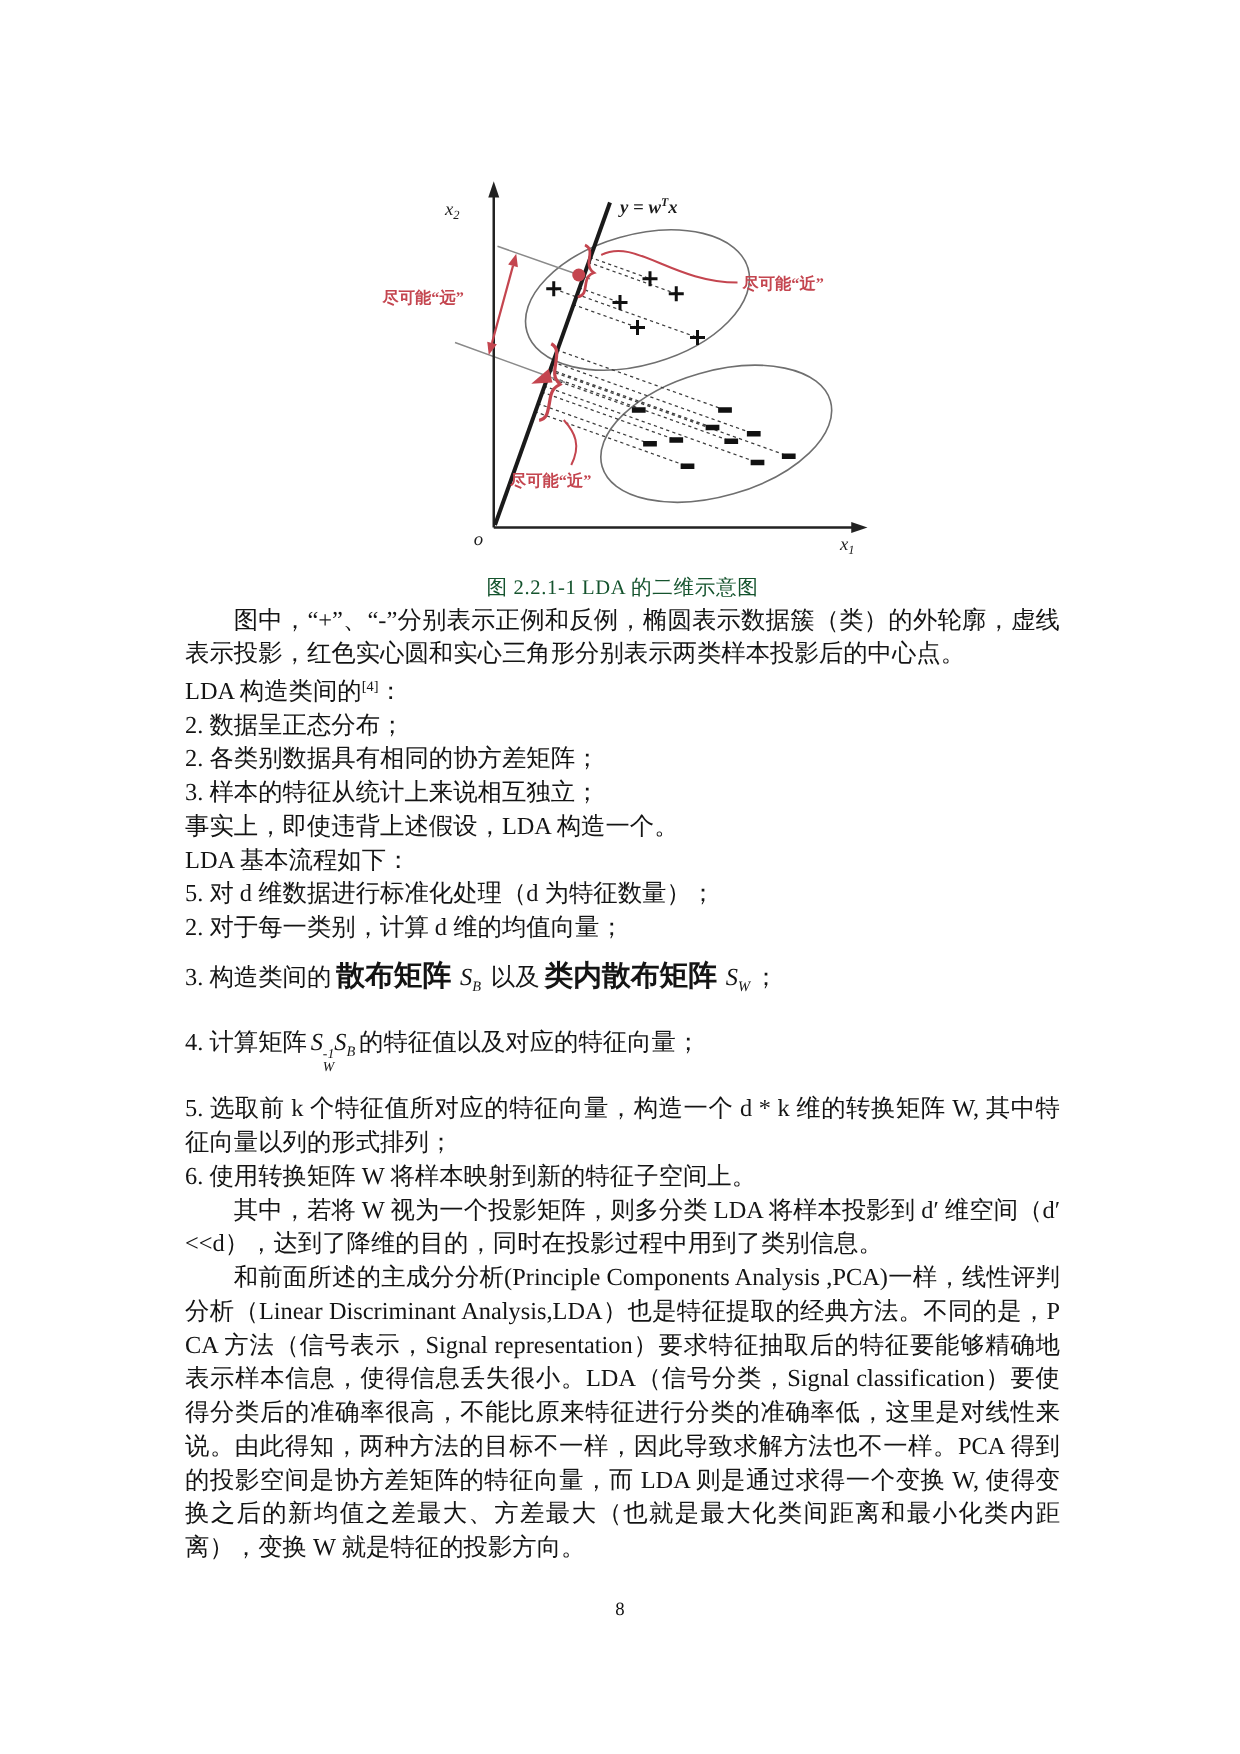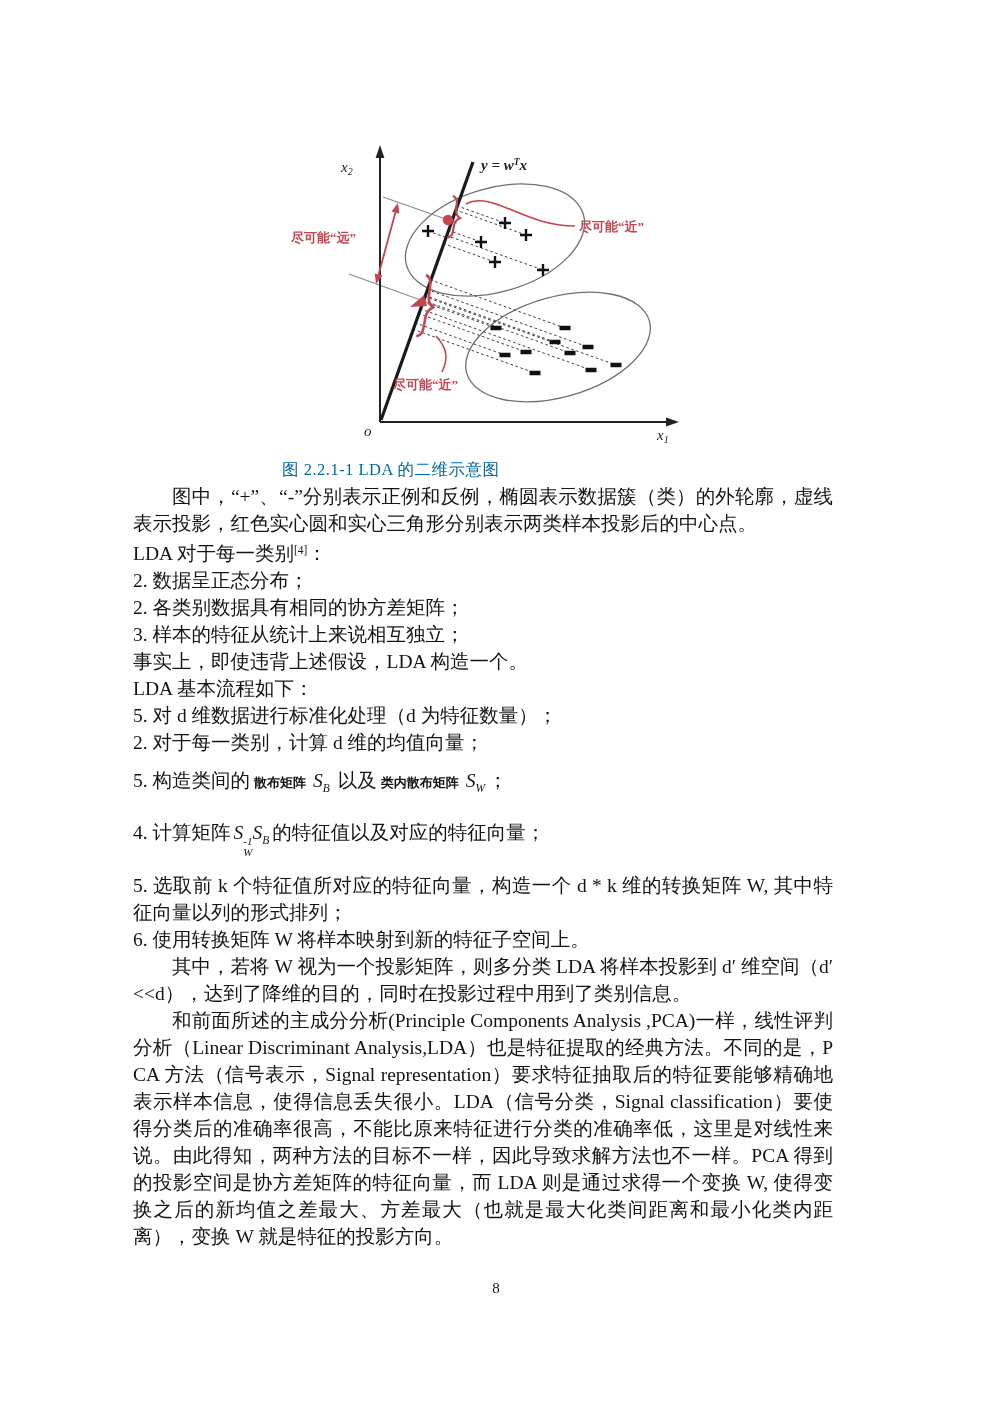--- a/index.html
+++ b/index.html
@@ -1,33 +1,33 @@
 <!DOCTYPE html>
 <html><head>
 <meta charset="utf-8">
 <style>
   html,body{margin:0;padding:0;}
   body{
     width:992px;height:1403px;position:relative;background:#ffffff;
     font-family:"Liberation Serif","DejaVu Serif",serif;color:#141414;
   }
-  .content{position:absolute;left:133px;top:140px;width:700px;}
+  .content{position:absolute;left:148px;top:140px;width:700px;}
   .fig{margin:0 auto 2px auto;width:402px;}
   .fig svg{display:block;}
   .fig figcaption{
-    text-align:left;font-size:16.5px;color:#0369a1;margin-top:1px;
+    text-align:center;font-size:16.5px;color:#14532d;margin-top:1px;
     letter-spacing:0.5px;white-space:nowrap;
   }
   .content p{
     margin:0;font-size:19.5px;line-height:27px;text-align:justify;
     word-break:break-all;
   }
   p.indent{text-indent:2em;}
   .ref{font-size:11.5px;vertical-align:6px;font-weight:400;}
-  .hei{font-weight:700;font-family:Liberation Serif, serif;font-size:13px;margin:0 4px;}
+  .hei{font-weight:700;font-family:Liberation Serif, serif;font-size:23px;margin:0 4px;}
   .math{font-style:italic;margin:0 3px;white-space:nowrap;}
   .math i{font-style:italic;}
   .math sub{font-size:11.5px;font-style:italic;}
   .stack{
     display:inline-flex;flex-direction:column;font-size:11px;line-height:1.05;
     vertical-align:-6px;font-style:italic;text-align:left;
   }
   .gt1{margin-top:11px !important;}
   .gt2{margin-top:17px !important;}
   .gt3{margin-top:13px !important;}
@@ -82,33 +82,33 @@
       <text x="198" y="30" font-size="15" font-style="italic" font-weight="bold" fill="#1c1c1c"><tspan>y = w</tspan><tspan dy="-5" font-size="9.5">T</tspan><tspan dy="5">x</tspan></text>
       <text x="8" y="102" font-size="13" font-weight="bold" fill="#c4454f">尽可能“远”</text>
       <text x="296" y="91" font-size="13" font-weight="bold" fill="#c4454f">尽可能“近”</text>
       <text x="110" y="249" font-size="13" font-weight="bold" fill="#c4454f">尽可能“近”</text>
     </svg>
     <figcaption>图 2.2.1-1  LDA 的二维示意图</figcaption>
   </figure>
 
   <p class="indent">图中，“+”、“-”分别表示正例和反例，椭圆表示数据簇（类）的外轮廓，虚线表示投影，红色实心圆和实心三角形分别表示两类样本投影后的中心点。</p>
 
-  <p><span>LDA 对于每一类别</span><sup class="ref">[4]</sup><span>：</span></p>
+  <p><span>LDA 构造类间的</span><sup class="ref">[4]</sup><span>：</span></p>
 
   <p>2.  数据呈正态分布；</p>
   <p>2.  各类别数据具有相同的协方差矩阵；</p>
   <p>3.  样本的特征从统计上来说相互独立；</p>
 
   <p>事实上，即使违背上述假设，LDA 构造一个。</p>
   <p>LDA 基本流程如下：</p>
 
   <p>5. 对 d 维数据进行标准化处理（d 为特征数量）；</p>
   <p>2. 对于每一类别，计算 d 维的均值向量；</p>
 
-  <p class="gt1"><span>5. 构造类间的</span><span class="hei">散布矩阵</span><span class="math"><i>S</i><sub>B</sub></span> <span>以及</span><span class="hei">类内散布矩阵</span><span class="math"><i>S</i><sub>W</sub></span><span>；</span></p>
+  <p class="gt1"><span>3. 构造类间的</span><span class="hei">散布矩阵</span><span class="math"><i>S</i><sub>B</sub></span> <span>以及</span><span class="hei">类内散布矩阵</span><span class="math"><i>S</i><sub>W</sub></span><span>；</span></p>
 
   <p class="gt2"><span>4. 计算矩阵</span><span class="math"><i>S</i><span class="stack">
           <span>-1</span>
           <span>W</span>
         </span><i>S</i><sub>B</sub></span><span>的特征值以及对应的特征向量；</span></p>
 
   <p class="gt3">5. 选取前 k 个特征值所对应的特征向量，构造一个 d * k 维的转换矩阵 W, 其中特征向量以列的形式排列；</p>
   <p>6. 使用转换矩阵 W 将样本映射到新的特征子空间上。</p>
 
   <p class="indent">其中，若将 W 视为一个投影矩阵，则多分类 LDA 将样本投影到 d′ 维空间（d′ &lt;&lt;d），达到了降维的目的，同时在投影过程中用到了类别信息。</p>

